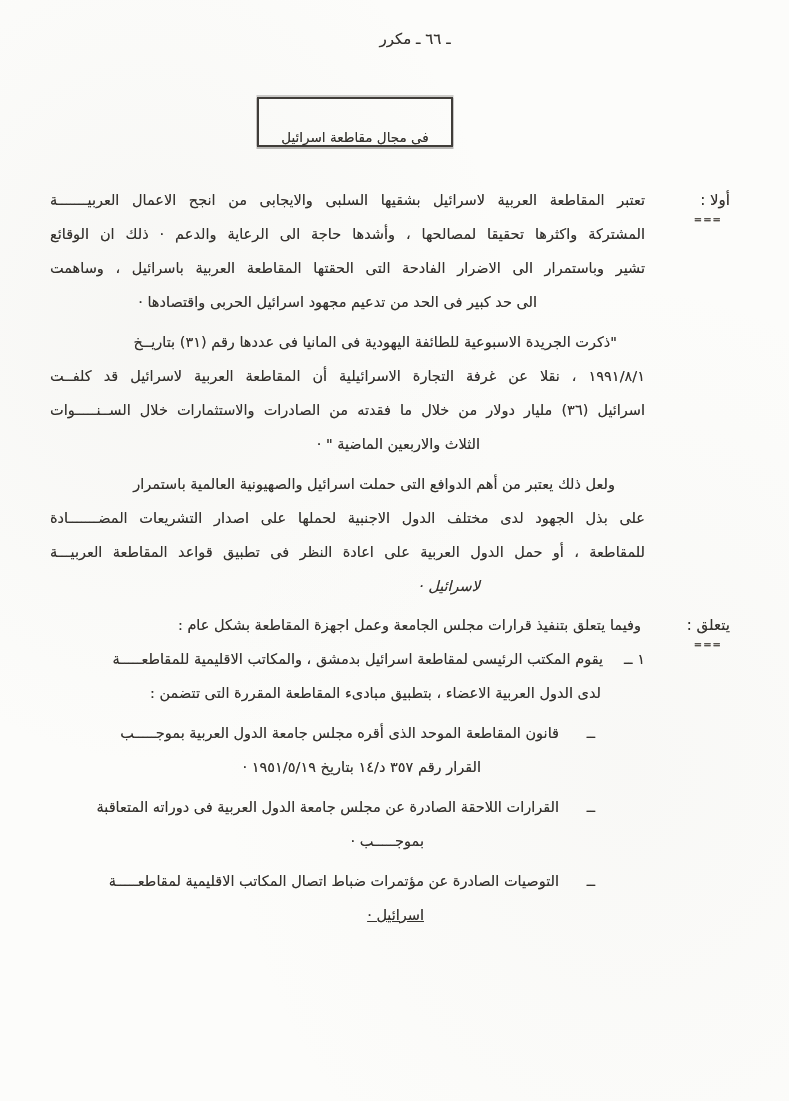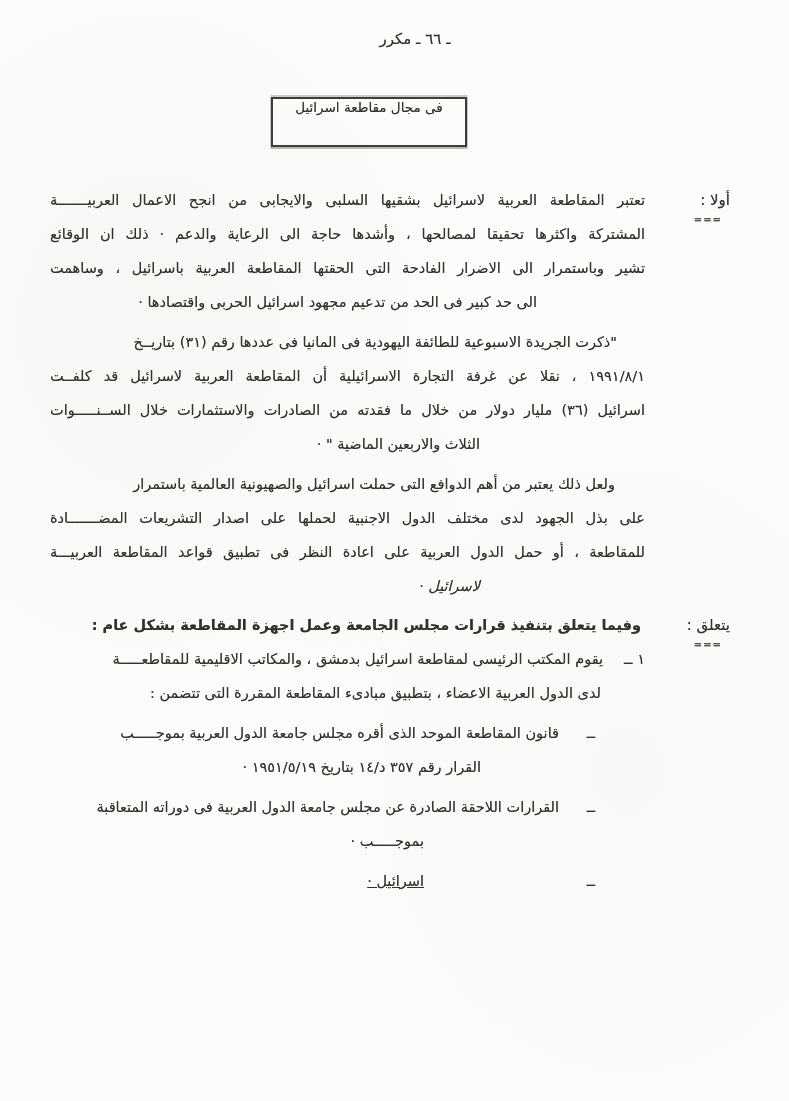--- a/index.html
+++ b/index.html
@@ -15,24 +15,24 @@
     direction:rtl;
     overflow:hidden;
     text-shadow:0 0 0.5px rgba(52,49,45,0.55);
     padding-left:12px;
   }
   .page-number {
     position:absolute; top:30px; left:347px; width:160px;
     text-align:center; font-size:15px; letter-spacing:1px; white-space:nowrap;
   }
   .title-box {
-    position:absolute; top:97px; left:283px; width:192px; height:46px;
+    position:absolute; top:97px; left:269px; width:192px; height:46px;
     border:2px solid #403d39;
     box-shadow:0 1.5px 0 0.5px rgba(64,61,57,0.35), 0 -1.5px 0 0.5px rgba(64,61,57,0.25);
-    display:flex; align-items:flex-start; justify-content:center;
+    display:flex; align-items:flex-end; justify-content:center;
     font-size:13.5px; white-space:nowrap;
   }
   .content { position:absolute; top:183px; left:62px; right:59px; }
   .section { display:flex; }
   .section + .section { margin-top:5px; }
   .label-col { flex:0 0 85px; box-sizing:border-box; }
   .label { font-size:15px; line-height:34px; white-space:nowrap; text-align:right; }
   .label-underline {
     display:block; font-size:10px; font-weight:bold; letter-spacing:1px;
     line-height:5px; color:#57534d; text-align:right; padding-right:8px;
@@ -88,21 +88,21 @@
       </div>
     </div>
 
     <div class="section">
       <div class="label-col">
         <div class="label">يتعلق :</div>
         <span class="label-underline">===</span>
       </div>
       <div class="text-col">
         <div class="para">
-          <div class="ln" style="margin-right:4px;font-weight:bold;">وفيما يتعلق بتنفيذ قرارات مجلس الجامعة وعمل اجهزة المقاطعة بشكل عام :</div>
+          <div class="ln" style="margin-right:4px;">وفيما يتعلق بتنفيذ قرارات مجلس الجامعة وعمل اجهزة المقاطعة بشكل عام :</div>
         </div>
         <div class="item">
           <div class="item-number">١ ــ</div>
           <div class="item-lines">
             <div class="ln">يقوم المكتب الرئيسى لمقاطعة اسرائيل بدمشق ، والمكاتب الاقليمية للمقاطعـــــة</div>
             <div class="ln" style="margin-right:2px;">لدى الدول العربية الاعضاء ، بتطبيق مبادىء المقاطعة المقررة التى تتضمن :</div>
           </div>
         </div>
         <div class="bullet">
           <div class="bullet-dash">ــ</div>
@@ -114,20 +114,21 @@
         <div class="bullet">
           <div class="bullet-dash">ــ</div>
           <div class="bullet-lines">
             <div class="ln">القرارات اللاحقة الصادرة عن مجلس جامعة الدول العربية فى دوراته المتعاقبة</div>
             <div class="ln" style="margin-right:135px;">بموجـــــب ·</div>
           </div>
         </div>
         <div class="bullet">
           <div class="bullet-dash">ــ</div>
           <div class="bullet-lines">
+            <div class="ln">التوصيات الصادرة عن مؤتمرات ضباط اتصال المكاتب الاقليمية لمقاطعـــــة</div>
             <div class="ln" style="margin-right:135px;text-decoration:underline;">اسرائيل ·</div>
           </div>
         </div>
       </div>
     </div>
 
   </div>
 </div>
 
 </body></html>

